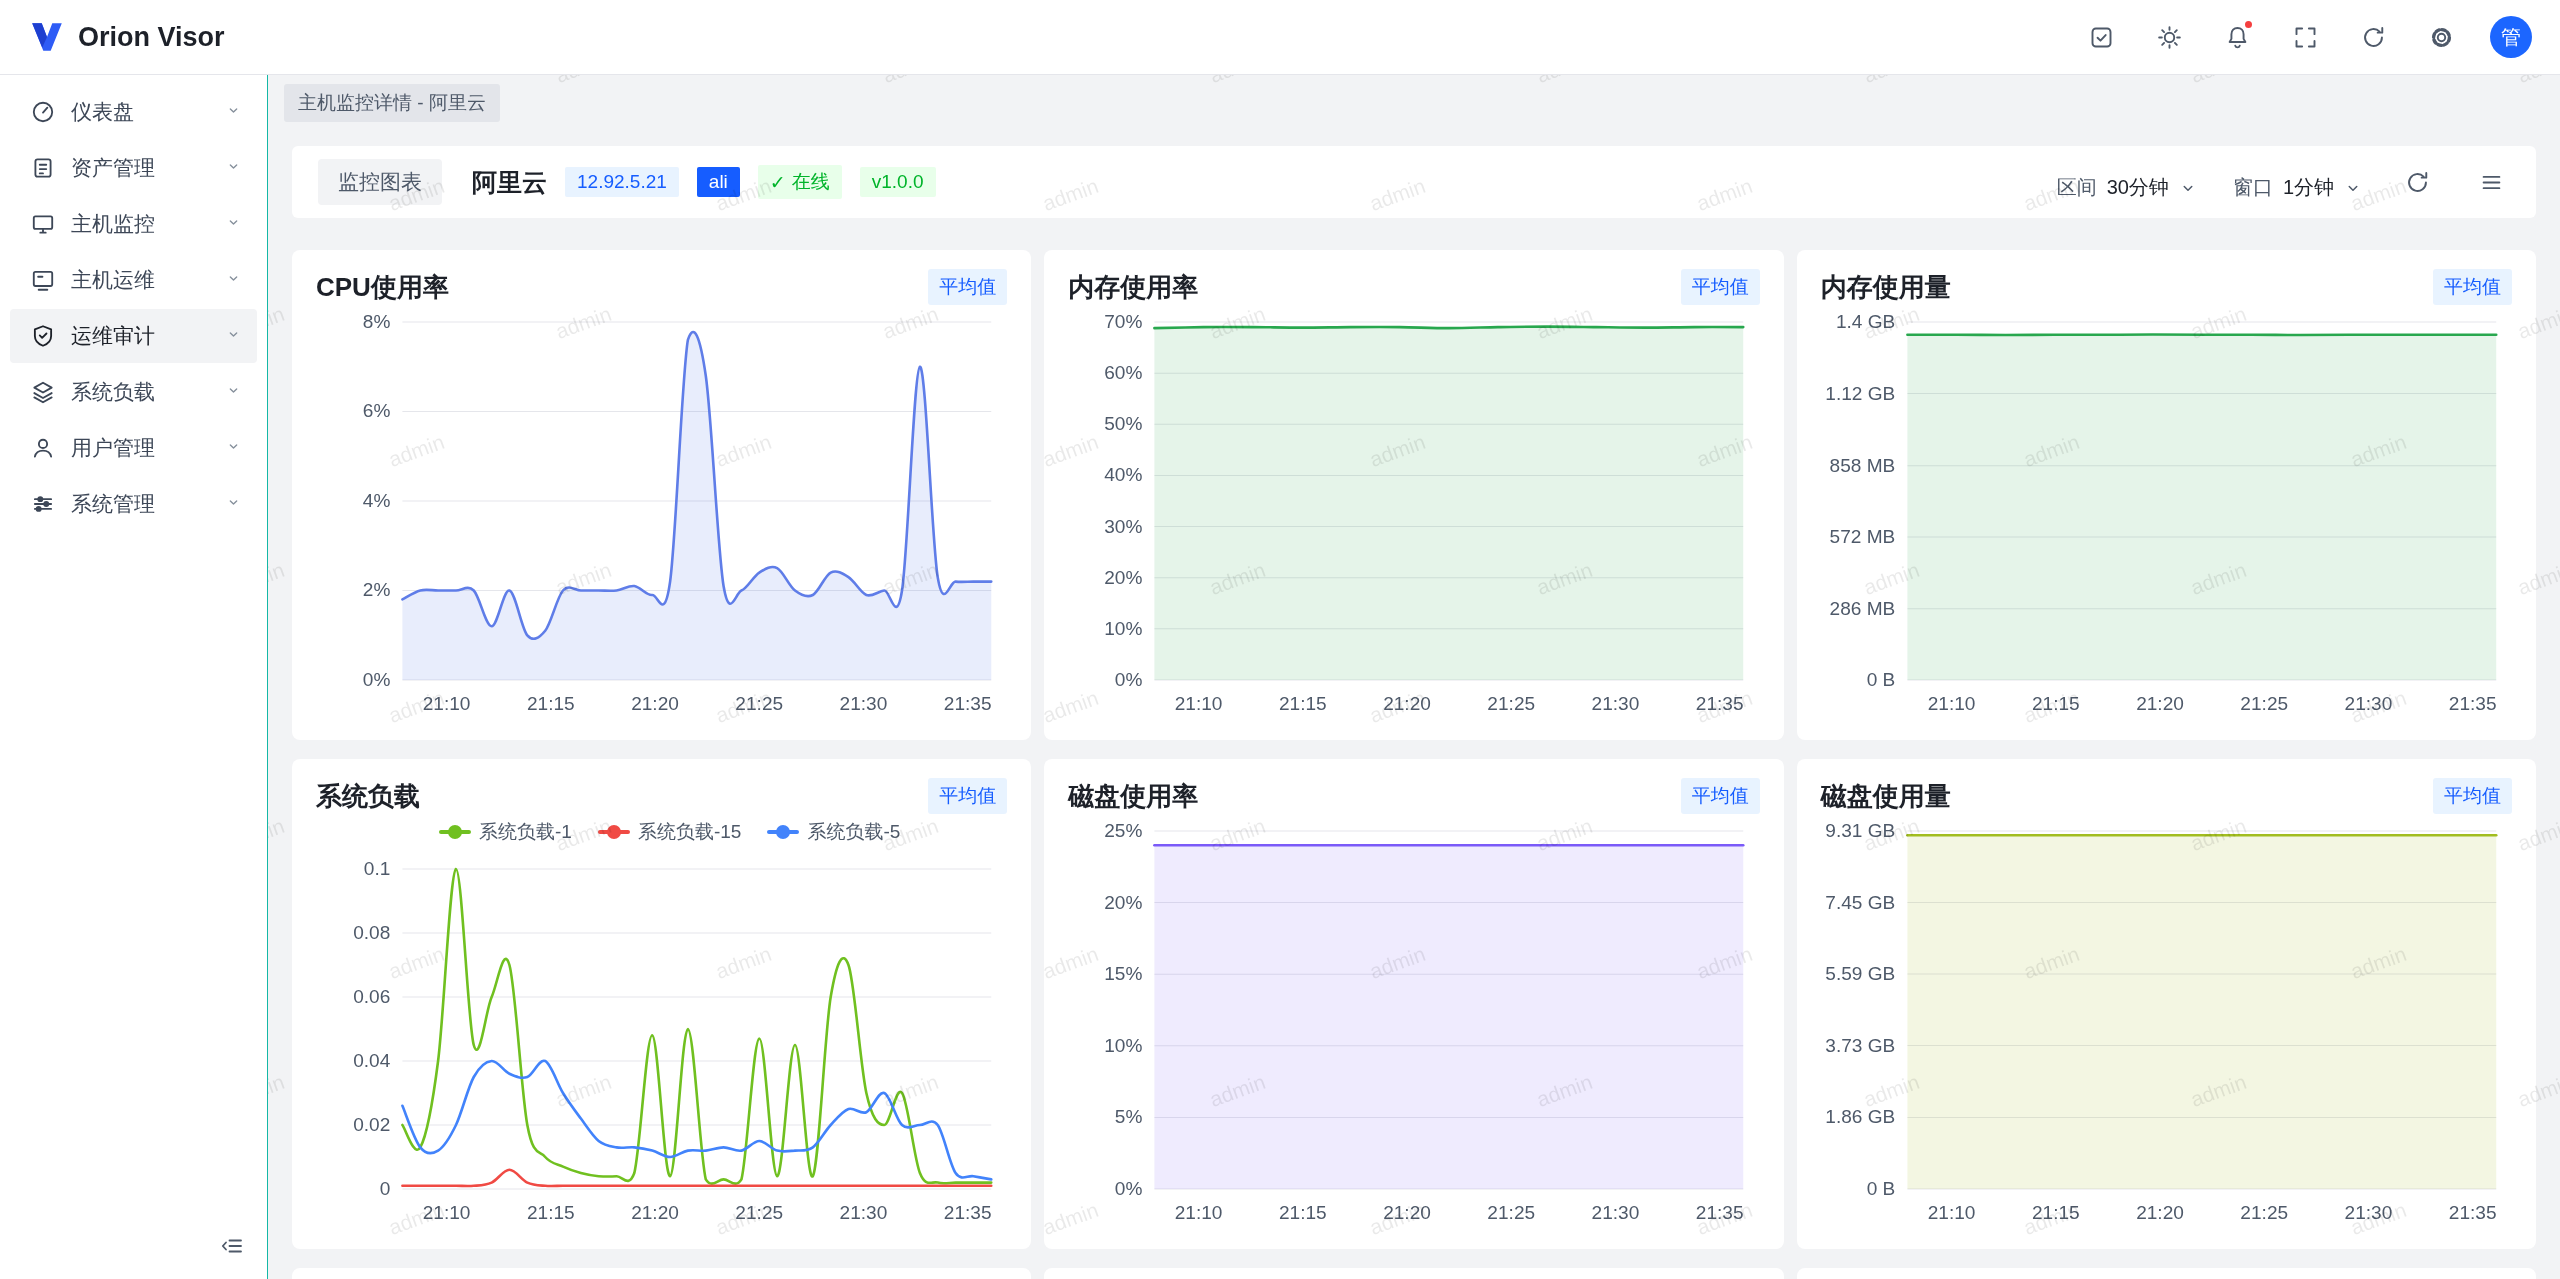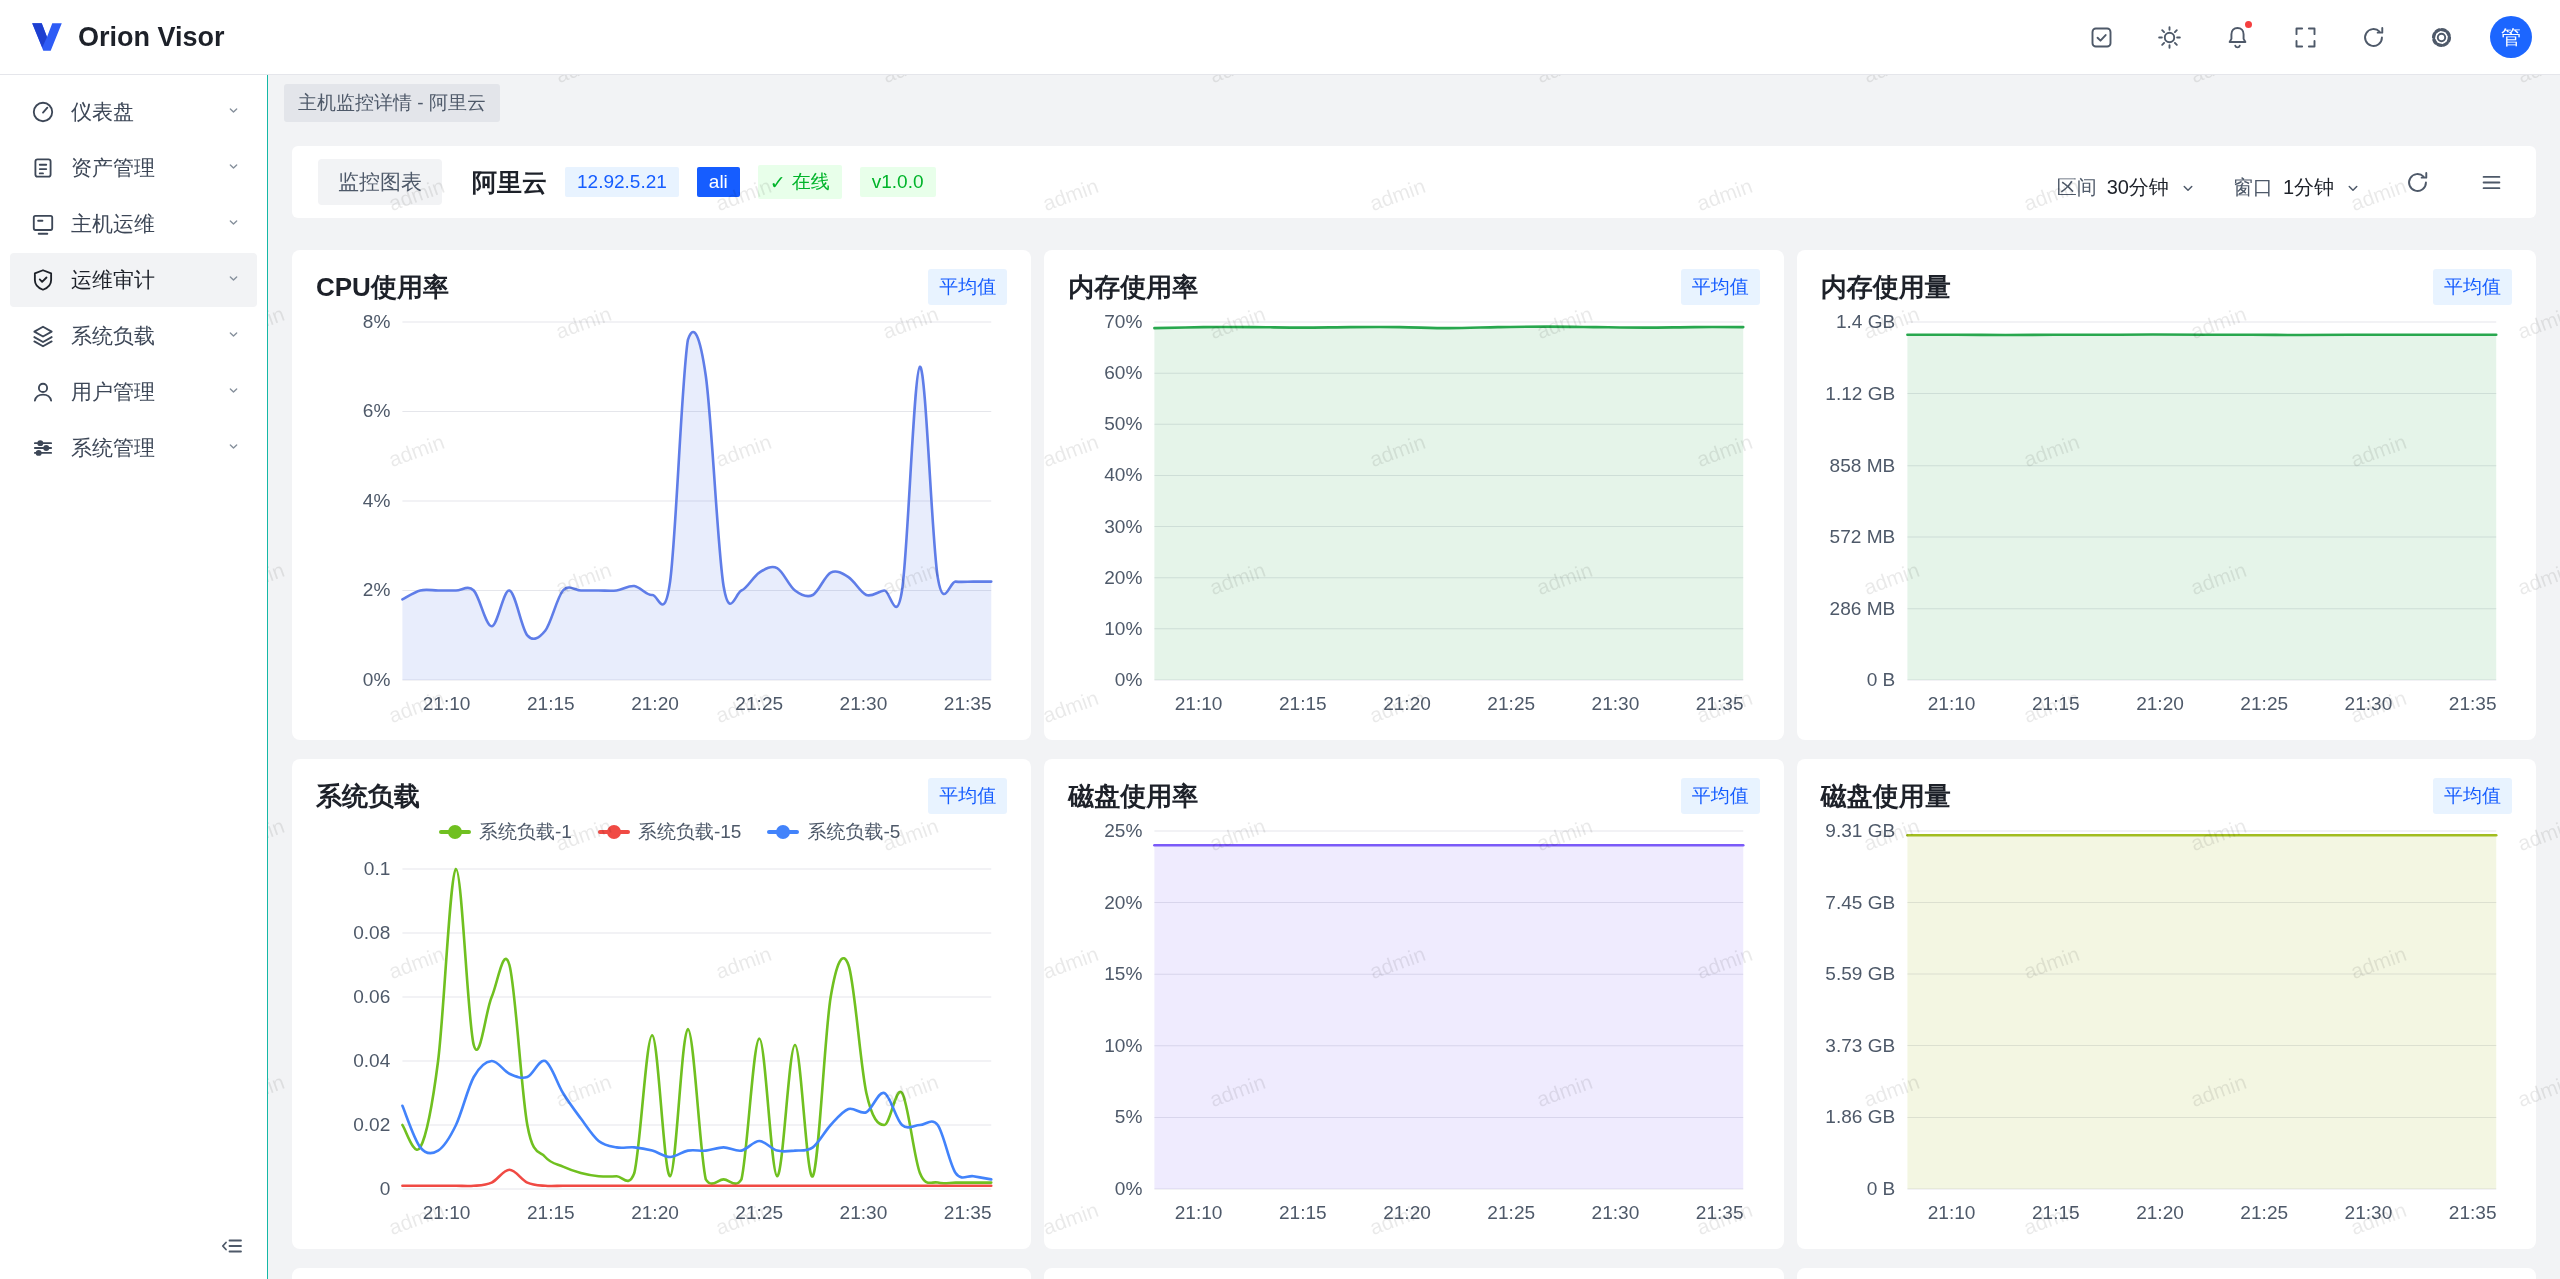--- a/index.html
+++ b/index.html
@@ -155,20 +155,33 @@
             </svg></span>
       </div>
       <div class="side-item">
         <span class="sicon">
           <svg viewBox="0 0 24 24">
               <rect x="5" y="4" width="14" height="16" rx="2"></rect>
               <path d="M9 9h6M9 13h6M9 17h3"></path>
             </svg>
           </span>
         <span class="slabel">资产管理</span>
+        <span class="chev">
+          <svg viewBox="0 0 24 24">
+              <path d="M8 10l4 4 4-4"></path>
+            </svg></span>
+      </div>
+      <div class="side-item">
+        <span class="sicon">
+          <svg viewBox="0 0 24 24">
+              <rect x="3.5" y="5" width="17" height="11.5" rx="1.5"></rect>
+              <path d="M9.5 20h5M12 16.5V20"></path>
+            </svg>
+          </span>
+        <span class="slabel">主机监控</span>
         <span class="chev">
           <svg viewBox="0 0 24 24">
               <path d="M8 10l4 4 4-4"></path>
             </svg></span>
       </div>
       <div class="side-item">
         <span class="sicon">
           <svg viewBox="0 0 24 24">
               <rect x="3.5" y="4.5" width="17" height="13" rx="1.5"></rect>
               <path d="M8 21h8"></path>

